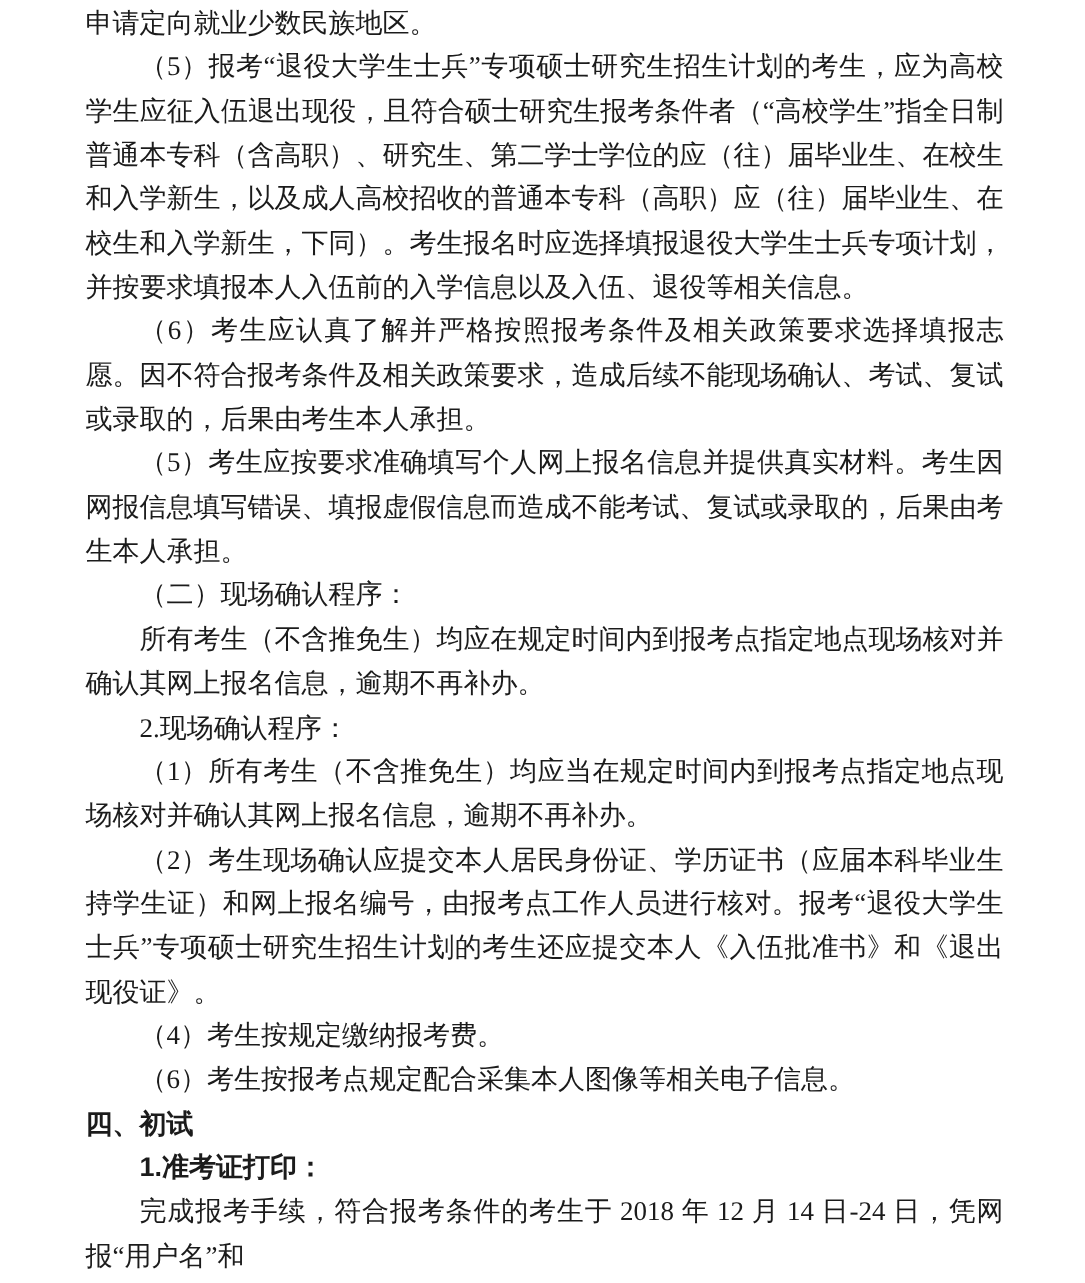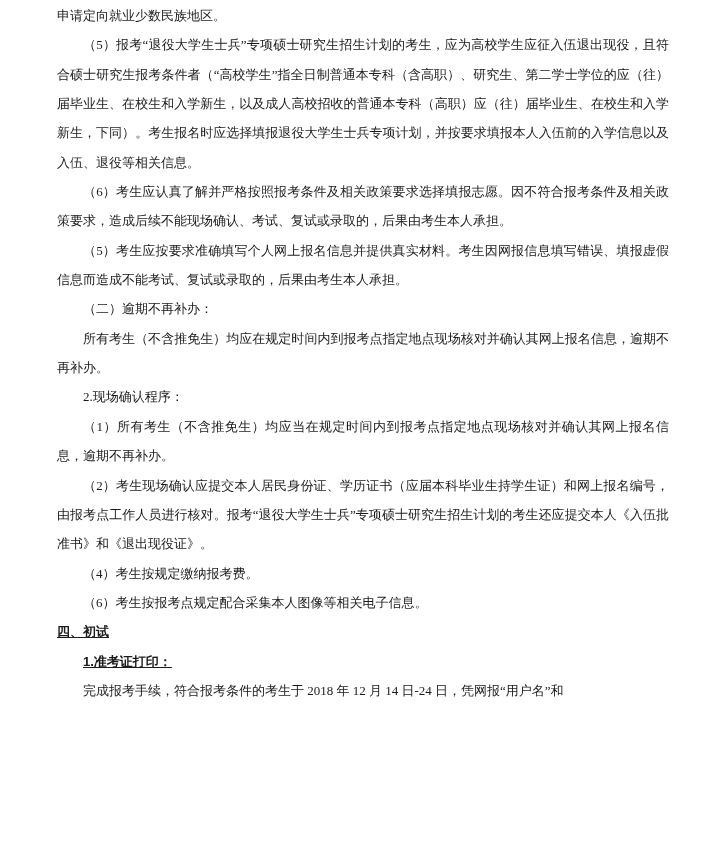--- a/index.html
+++ b/index.html
@@ -13,47 +13,46 @@
     overflow: hidden;
   }
   .page {
     box-sizing: border-box;
     width: 723px;
     height: 855px;
     padding: 1px 54px 0 57px;
     background: #ffffff;
     color: #1b1b1b;
     font-family: "Liberation Serif", "DejaVu Serif", serif;
-    font-size: 13px;
+    font-size: 18px;
     line-height: 29.35px;
     text-align: justify;
   }
   .page p {
     margin: 0;
     padding: 0;
   }
   .indent {
     text-indent: 2em;
   }
   .heading {
     font-family: "Liberation Sans", "DejaVu Sans", sans-serif;
     font-weight: bold;
     text-align: left;
-    text-decoration: underline;
   }
 </style>
 </head>
 <body>
 
 <div class="page">
   <p>申请定向就业少数民族地区。</p>
   <p class="indent">（5）报考“退役大学生士兵”专项硕士研究生招生计划的考生，应为高校学生应征入伍退出现役，且符合硕士研究生报考条件者（“高校学生”指全日制普通本专科（含高职）、研究生、第二学士学位的应（往）届毕业生、在校生和入学新生，以及成人高校招收的普通本专科（高职）应（往）届毕业生、在校生和入学新生，下同）。考生报名时应选择填报退役大学生士兵专项计划，并按要求填报本人入伍前的入学信息以及入伍、退役等相关信息。</p>
   <p class="indent">（6）考生应认真了解并严格按照报考条件及相关政策要求选择填报志愿。因不符合报考条件及相关政策要求，造成后续不能现场确认、考试、复试或录取的，后果由考生本人承担。</p>
   <p class="indent">（5）考生应按要求准确填写个人网上报名信息并提供真实材料。考生因网报信息填写错误、填报虚假信息而造成不能考试、复试或录取的，后果由考生本人承担。</p>
-  <p class="indent">（二）逾期不再补办：</p>
+  <p class="indent">（二）现场确认程序：</p>
   <p class="indent">所有考生（不含推免生）均应在规定时间内到报考点指定地点现场核对并确认其网上报名信息，逾期不再补办。</p>
   <p class="indent">2.现场确认程序：</p>
   <p class="indent">（1）所有考生（不含推免生）均应当在规定时间内到报考点指定地点现场核对并确认其网上报名信息，逾期不再补办。</p>
   <p class="indent">（2）考生现场确认应提交本人居民身份证、学历证书（应届本科毕业生持学生证）和网上报名编号，由报考点工作人员进行核对。报考“退役大学生士兵”专项硕士研究生招生计划的考生还应提交本人《入伍批准书》和《退出现役证》。</p>
   <p class="indent">（4）考生按规定缴纳报考费。</p>
   <p class="indent">（6）考生按报考点规定配合采集本人图像等相关电子信息。</p>
   <p class="heading">四、初试</p>
   <p class="heading indent">1.准考证打印：</p>
   <p class="indent">完成报考手续，符合报考条件的考生于 2018 年 12 月 14 日-24 日，凭网报“用户名”和</p>
 </div>

